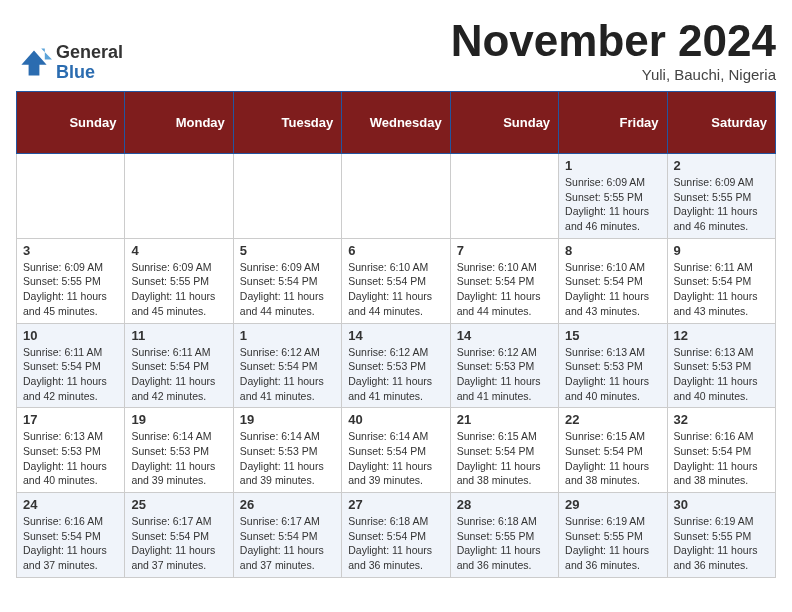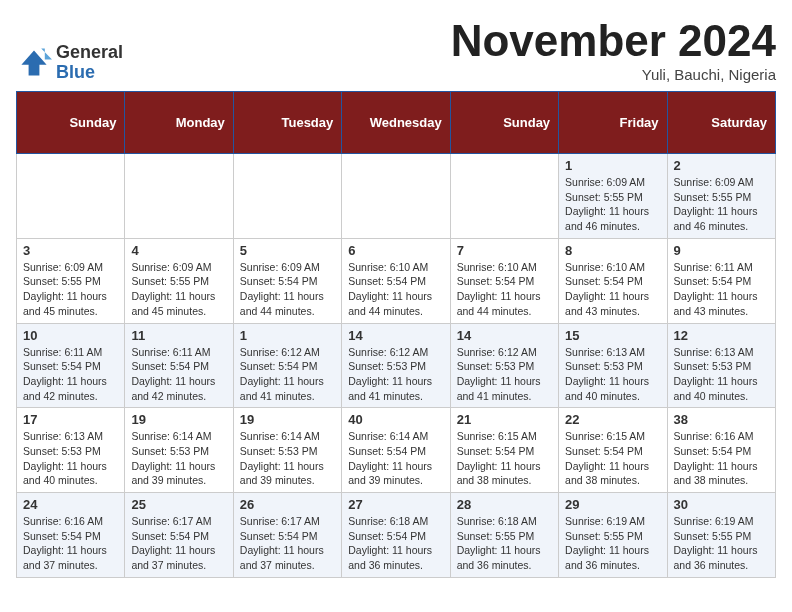--- a/index.html
+++ b/index.html
@@ -282,21 +282,21 @@
 and 38 minutes.</div>
         </td>
         <td>
           <span class="day-number">22</span>
           <div class="cell-info" style="white-space: pre-line;">Sunrise: 6:15 AM
 Sunset: 5:54 PM
 Daylight: 11 hours
 and 38 minutes.</div>
         </td>
         <td>
-          <span class="day-number">38</span>
+          <span class="day-number">32</span>
           <div class="cell-info" style="white-space: pre-line;">Sunrise: 6:16 AM
 Sunset: 5:54 PM
 Daylight: 11 hours
 and 38 minutes.</div>
         </td>
       </tr>
       <tr>
         <td>
           <span class="day-number">24</span>
           <div class="cell-info" style="white-space: pre-line;">Sunrise: 6:16 AM

